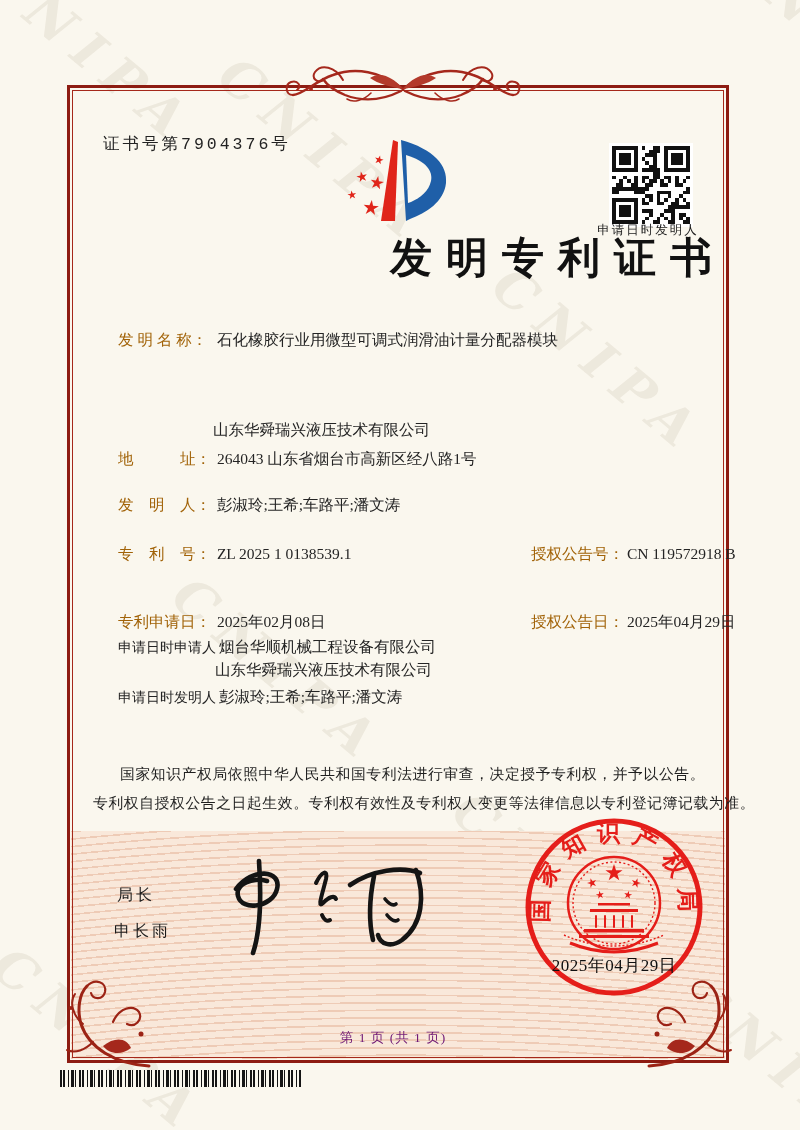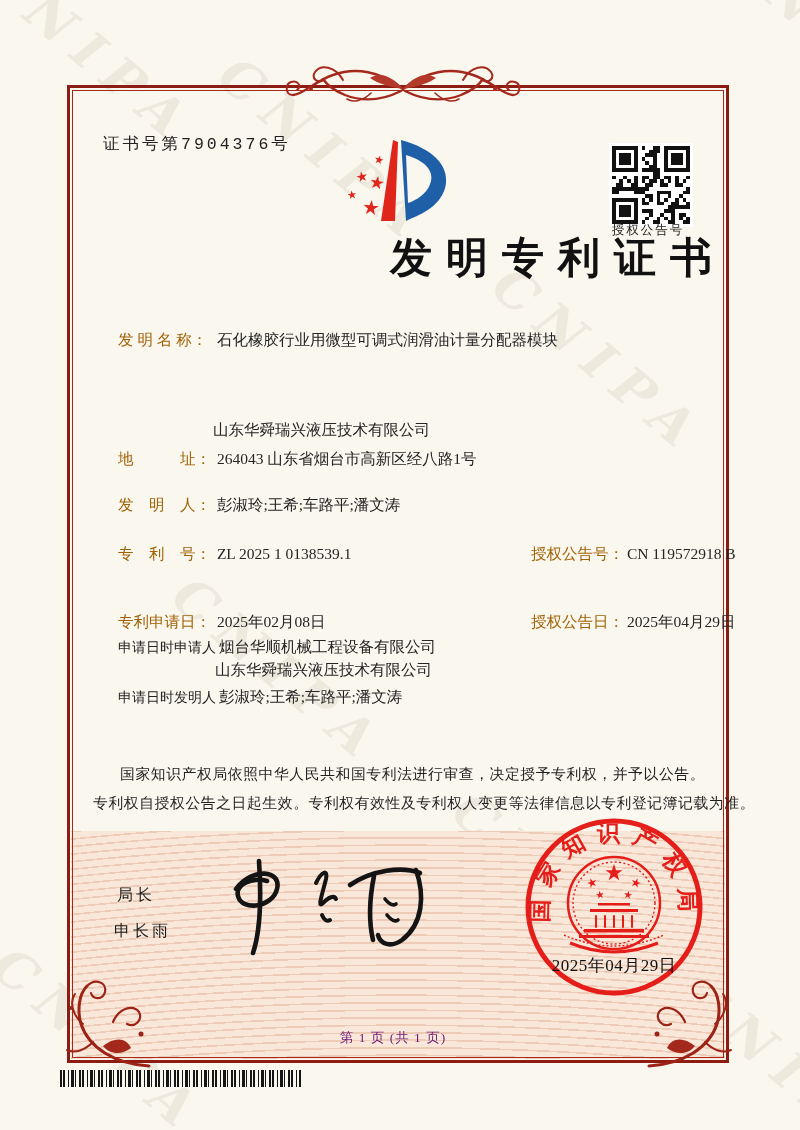--- a/index.html
+++ b/index.html
@@ -283,21 +283,21 @@
           <rect x="8" y="20" width="1" height="1"></rect>
           <rect x="11" y="20" width="1" height="1"></rect>
           <rect x="12" y="20" width="1" height="1"></rect>
           <rect x="15" y="20" width="1" height="1"></rect>
           <rect x="16" y="20" width="1" height="1"></rect>
           <rect x="19" y="20" width="1" height="1"></rect>
           <rect x="20" y="20" width="1" height="1"></rect>
         </g>
     </g>
   </svg>
-  <div class="abs qr-label">授权公告号</div>
+  <div class="abs qr-label">申请日时发明人</div>
 
   <div class="abs title">发明专利证书</div>
 
   <div class="row r-invention">
     <span class="lbl">发 明 名 称：</span>
     <span>石化橡胶行业用微型可调式润滑油计量分配器模块</span>
   </div>
 
   <div class="row r-patentee2">山东华舜瑞兴液压技术有限公司</div>
 

